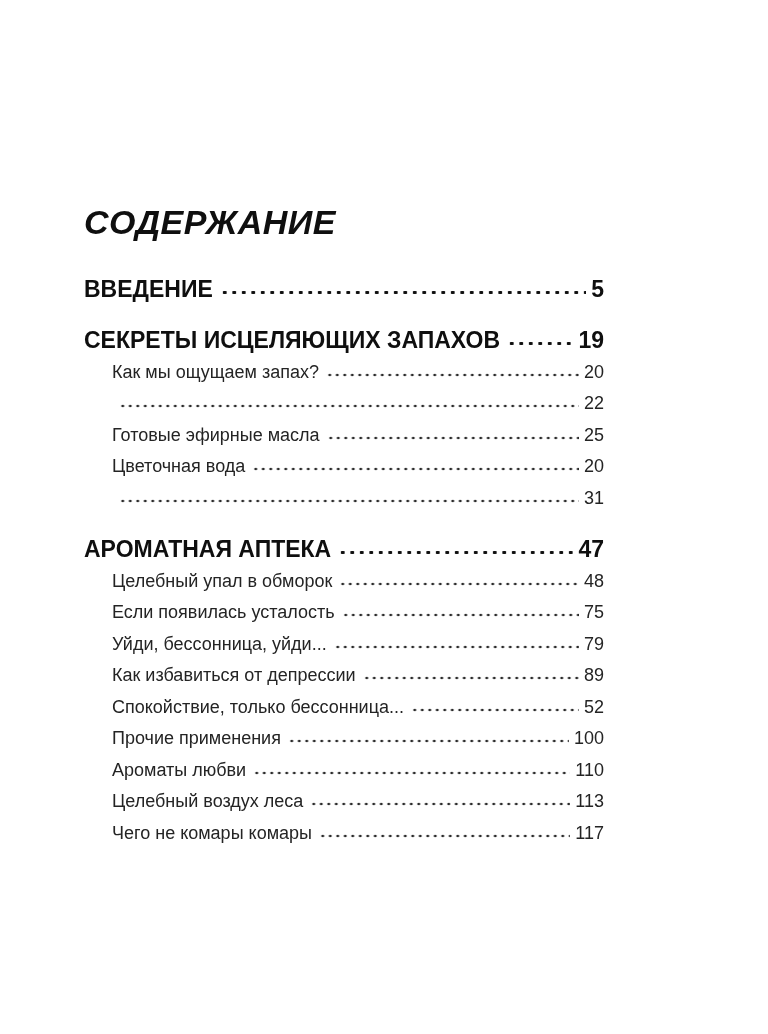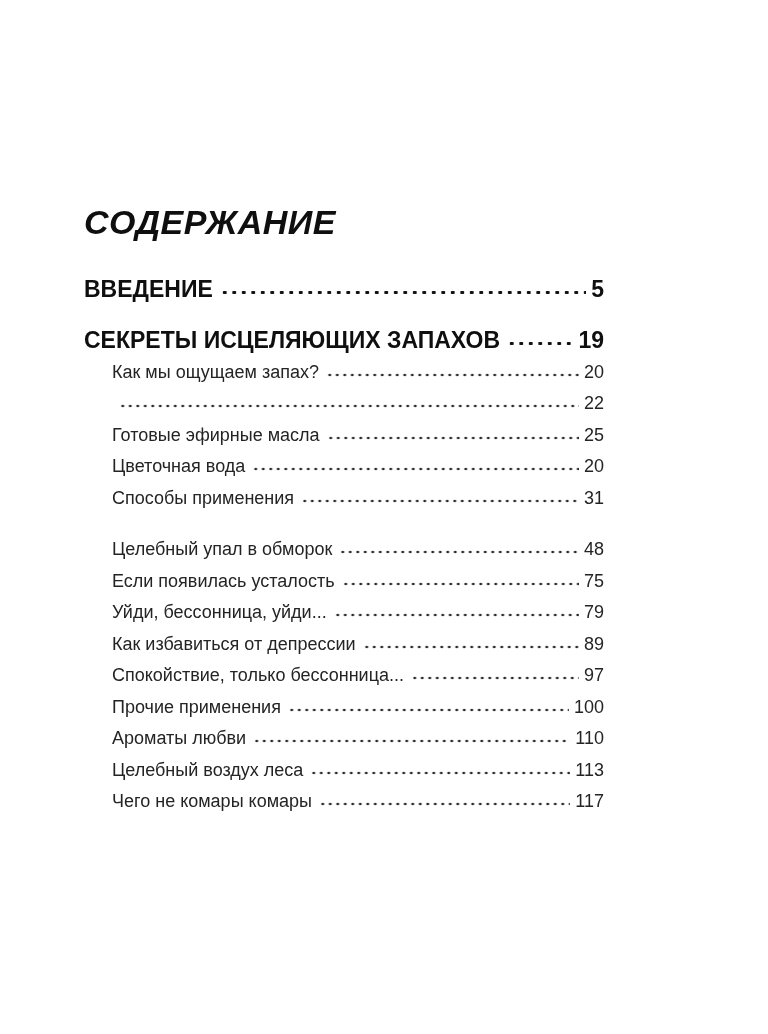--- a/index.html
+++ b/index.html
@@ -118,28 +118,32 @@
     <span class="pagenum">25</span>
   </div>
 
   <div class="toc-row item">
     <span class="label">Цветочная вода</span>
     <span class="leader"></span>
     <span class="pagenum">20</span>
   </div>
 
   <div class="toc-row item">
-    <span class="label">Способы применения</span>
     <span class="leader"></span>
     <span class="pagenum">31</span>
   </div>
 </div>
   </section>
 
   <section class="toc-section">
+    <div class="toc-row heading">
+      <span class="label">АРОМАТНАЯ АПТЕКА</span>
+      <span class="leader"></span>
+      <span class="pagenum">47</span>
+    </div>
     <div class="items">
   <div class="toc-row item">
     <span class="label">Целебный упал в обморок</span>
     <span class="leader"></span>
     <span class="pagenum">48</span>
   </div>
 
 
   <div class="toc-row item">
     <span class="label">Если появилась усталость</span>
@@ -155,21 +159,21 @@
 
   <div class="toc-row item">
     <span class="label">Как избавиться от депрессии</span>
     <span class="leader"></span>
     <span class="pagenum">89</span>
   </div>
 
   <div class="toc-row item">
     <span class="label">Спокойствие, только бессонница...</span>
     <span class="leader"></span>
-    <span class="pagenum">97</span>
+    <span class="pagenum">52</span>
   </div>
 
   <div class="toc-row item">
     <span class="label">Прочие применения</span>
     <span class="leader"></span>
     <span class="pagenum">100</span>
   </div>
 
   <div class="toc-row item">
     <span class="label">Ароматы любви</span>

